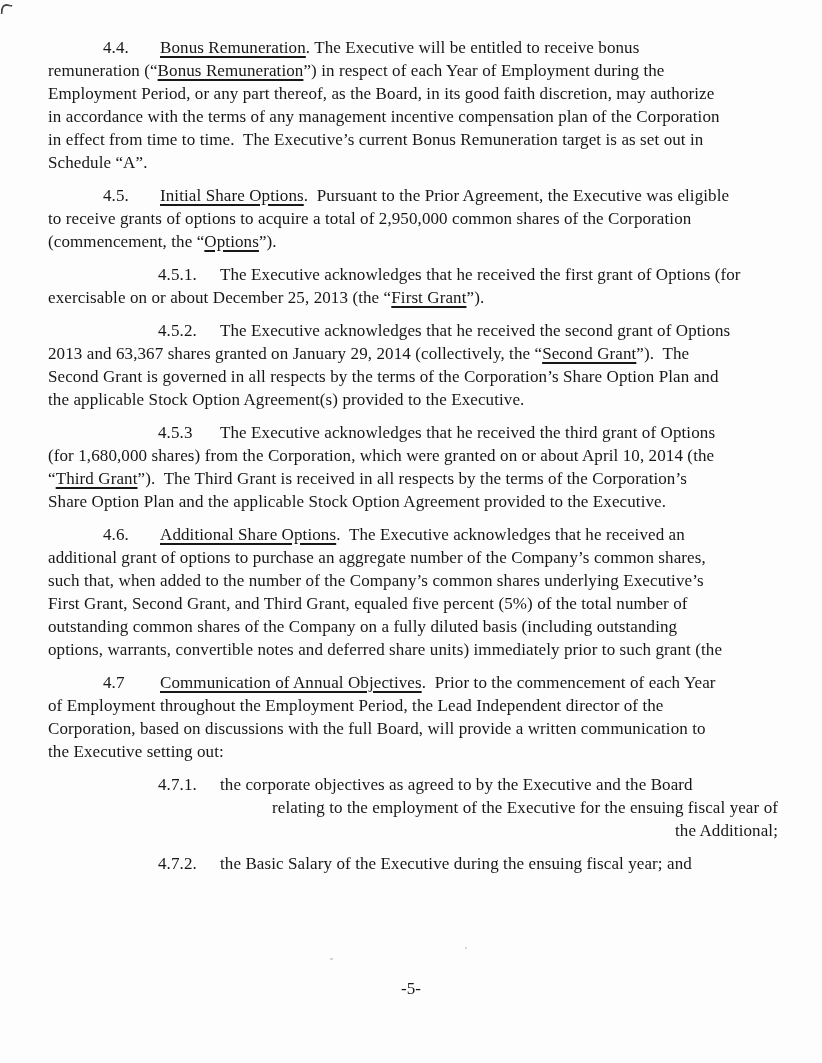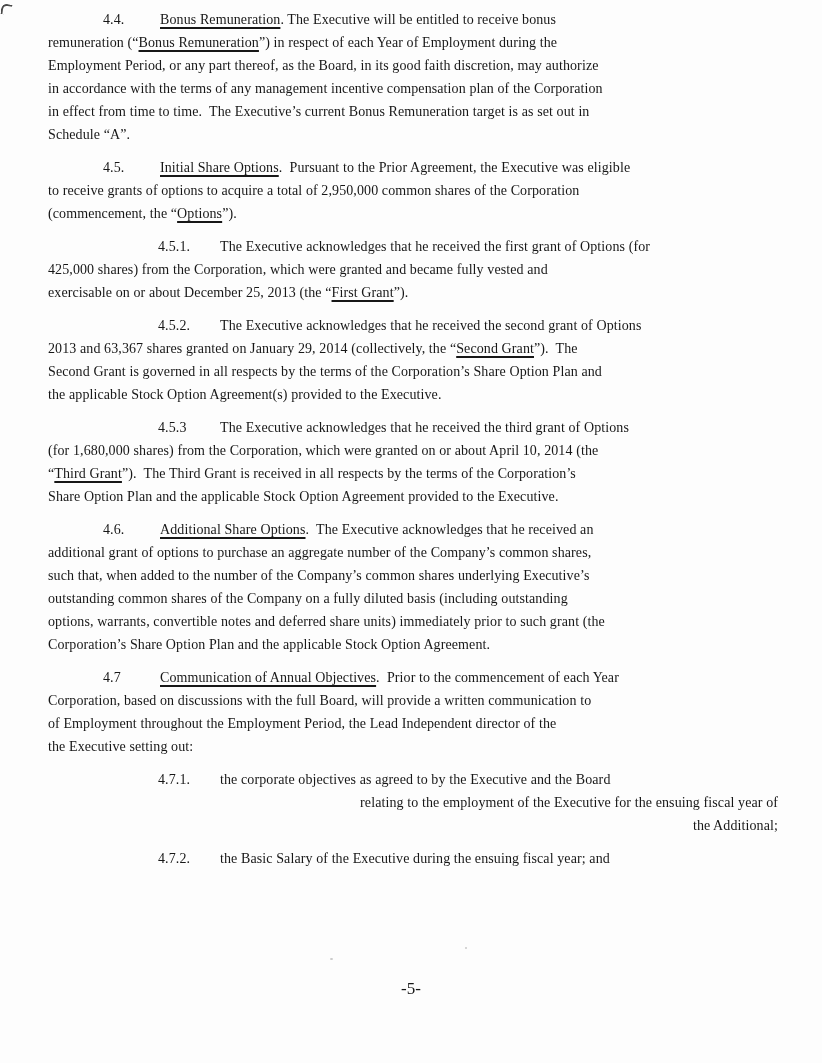--- a/index.html
+++ b/index.html
@@ -11,23 +11,23 @@
     overflow: hidden;
   }
   .page {
     position: relative;
     width: 822px; height: 1063px;
     background: #fdfdfd;
     overflow: hidden;
   }
   #doc {
     position: absolute;
-    left: 48px; top: 8px;
+    left: 48px; top: 36px;
     width: 730px;
-    font-size: 14px;
+    font-size: 17px;
     line-height: 23px;
     letter-spacing: 0.1px;
   }
   .para { margin: 0 0 10px 0; }
   .line { white-space: pre; }
   .ind1 { padding-left: 55px; }
   .ind2 { padding-left: 110px; }
   .ind3 { padding-left: 172px; text-align: right; }
   .num-main { display: inline-block; width: 57px; }
   .num-sub  { display: inline-block; width: 62px; }
@@ -72,47 +72,46 @@
         <div class="line"><span>in effect from time to time.  The Executive’s current Bonus Remuneration target is as set out in</span></div>
         <div class="line"><span>Schedule “A”.</span></div>
       </div>
       <div class="para">
         <div class="line ind1"><span class="num-main">4.5.</span><span class="u">Initial Share Options</span><span>.  Pursuant to the Prior Agreement, the Executive was eligible</span></div>
         <div class="line"><span>to receive grants of options to acquire a total of 2,950,000 common shares of the Corporation</span></div>
         <div class="line"><span>(commencement, the “</span><span class="u">Options</span><span>”).</span></div>
       </div>
       <div class="para">
         <div class="line ind2"><span class="num-sub">4.5.1.</span><span>The Executive acknowledges that he received the first grant of Options (for</span></div>
-        <div class="line"><span>425,000 shares) from the Corporation, which were granted and became fully vested and</span></div>
         <div class="line"><span>exercisable on or about December 25, 2013 (the “</span><span class="u">First Grant</span><span>”).</span></div>
       </div>
       <div class="para">
         <div class="line ind2"><span class="num-sub">4.5.2.</span><span>The Executive acknowledges that he received the second grant of Options</span></div>
         <div class="line"><span>2013 and 63,367 shares granted on January 29, 2014 (collectively, the “</span><span class="u">Second Grant</span><span>”).  The</span></div>
         <div class="line"><span>Second Grant is governed in all respects by the terms of the Corporation’s Share Option Plan and</span></div>
         <div class="line"><span>the applicable Stock Option Agreement(s) provided to the Executive.</span></div>
       </div>
       <div class="para">
         <div class="line ind2"><span class="num-sub">4.5.3</span><span>The Executive acknowledges that he received the third grant of Options</span></div>
         <div class="line"><span>(for 1,680,000 shares) from the Corporation, which were granted on or about April 10, 2014 (the</span></div>
         <div class="line"><span>“</span><span class="u">Third Grant</span><span>”).  The Third Grant is received in all respects by the terms of the Corporation’s</span></div>
         <div class="line"><span>Share Option Plan and the applicable Stock Option Agreement provided to the Executive.</span></div>
       </div>
       <div class="para">
         <div class="line ind1"><span class="num-main">4.6.</span><span class="u">Additional Share Options</span><span>.  The Executive acknowledges that he received an</span></div>
         <div class="line"><span>additional grant of options to purchase an aggregate number of the Company’s common shares,</span></div>
         <div class="line"><span>such that, when added to the number of the Company’s common shares underlying Executive’s</span></div>
+        <div class="line"><span>First Grant, Second Grant, and Third Grant, equaled five percent (5%) of the total number of</span></div>
         <div class="line"><span>outstanding common shares of the Company on a fully diluted basis (including outstanding</span></div>
         <div class="line"><span>options, warrants, convertible notes and deferred share units) immediately prior to such grant (the</span></div>
-        <div class="line"><span>Corporation’s Share Option Plan and the applicable Stock Option Agreement.</span></div>
       </div>
       <div class="para">
         <div class="line ind1"><span class="num-main">4.7</span><span class="u">Communication of Annual Objectives</span><span>.  Prior to the commencement of each Year</span></div>
+        <div class="line"><span>of Employment throughout the Employment Period, the Lead Independent director of the</span></div>
         <div class="line"><span>Corporation, based on discussions with the full Board, will provide a written communication to</span></div>
-        <div class="line"><span>of Employment throughout the Employment Period, the Lead Independent director of the</span></div>
         <div class="line"><span>the Executive setting out:</span></div>
       </div>
       <div class="para">
         <div class="line ind2"><span class="num-sub">4.7.1.</span><span>the corporate objectives as agreed to by the Executive and the Board</span></div>
         <div class="line ind3"><span>relating to the employment of the Executive for the ensuing fiscal year of</span></div>
         <div class="line ind3"><span>the Additional;</span></div>
       </div>
       <div class="para">
         <div class="line ind2"><span class="num-sub">4.7.2.</span><span>the Basic Salary of the Executive during the ensuing fiscal year; and</span></div>
       </div>

